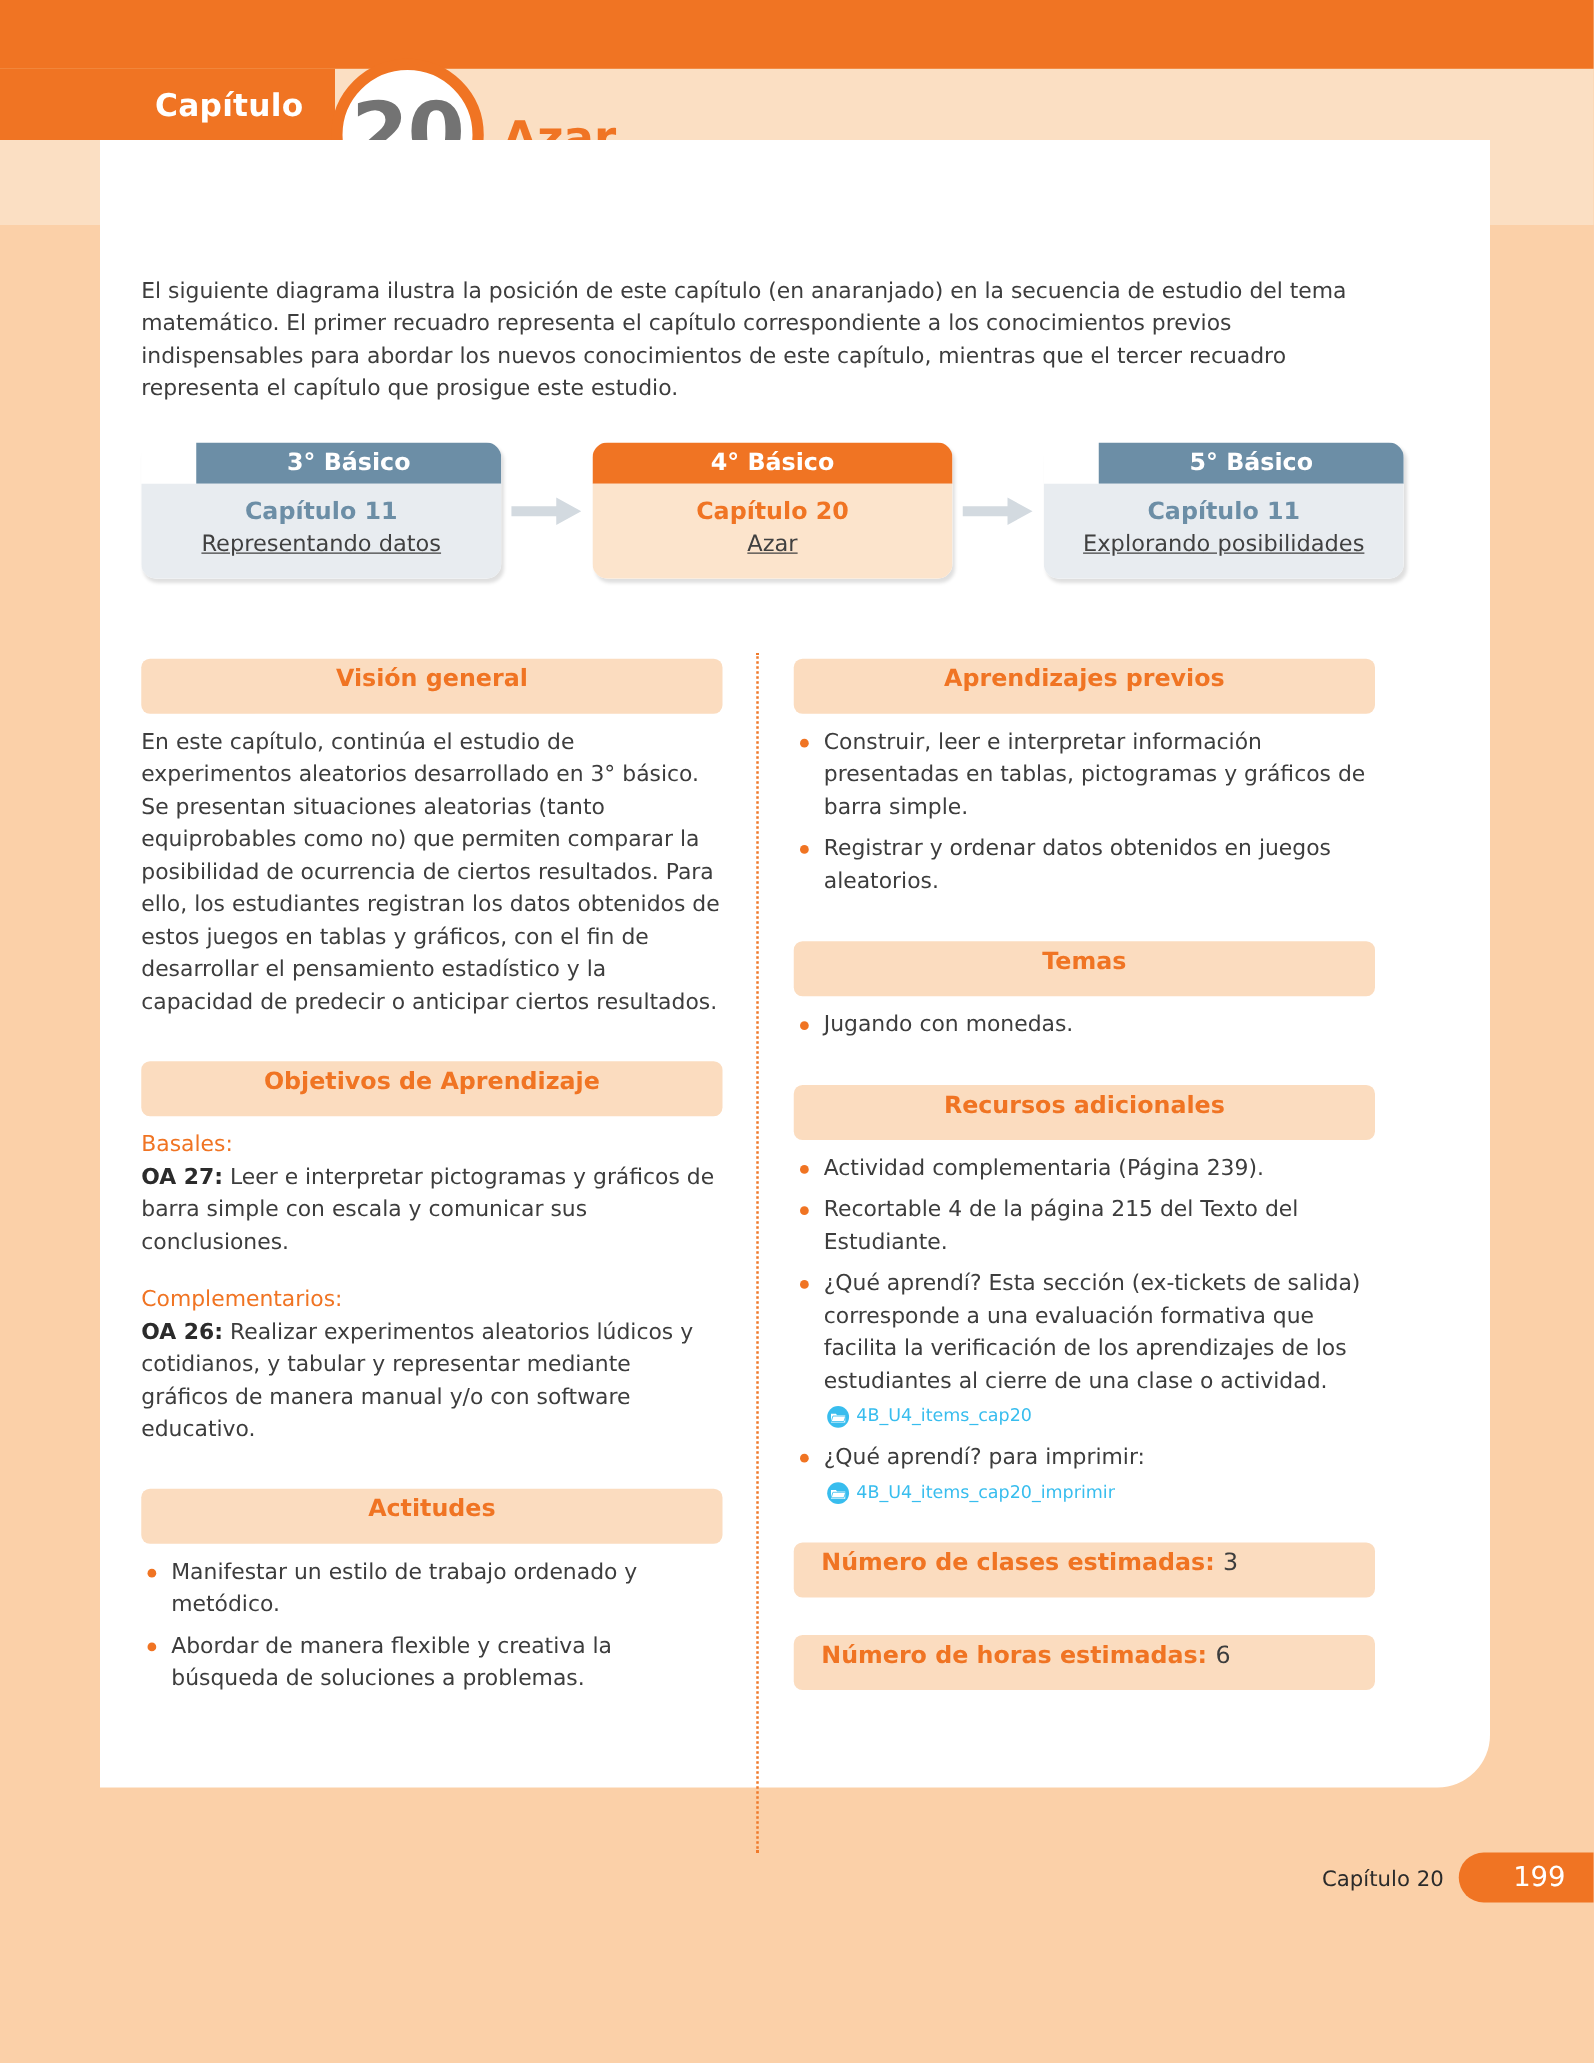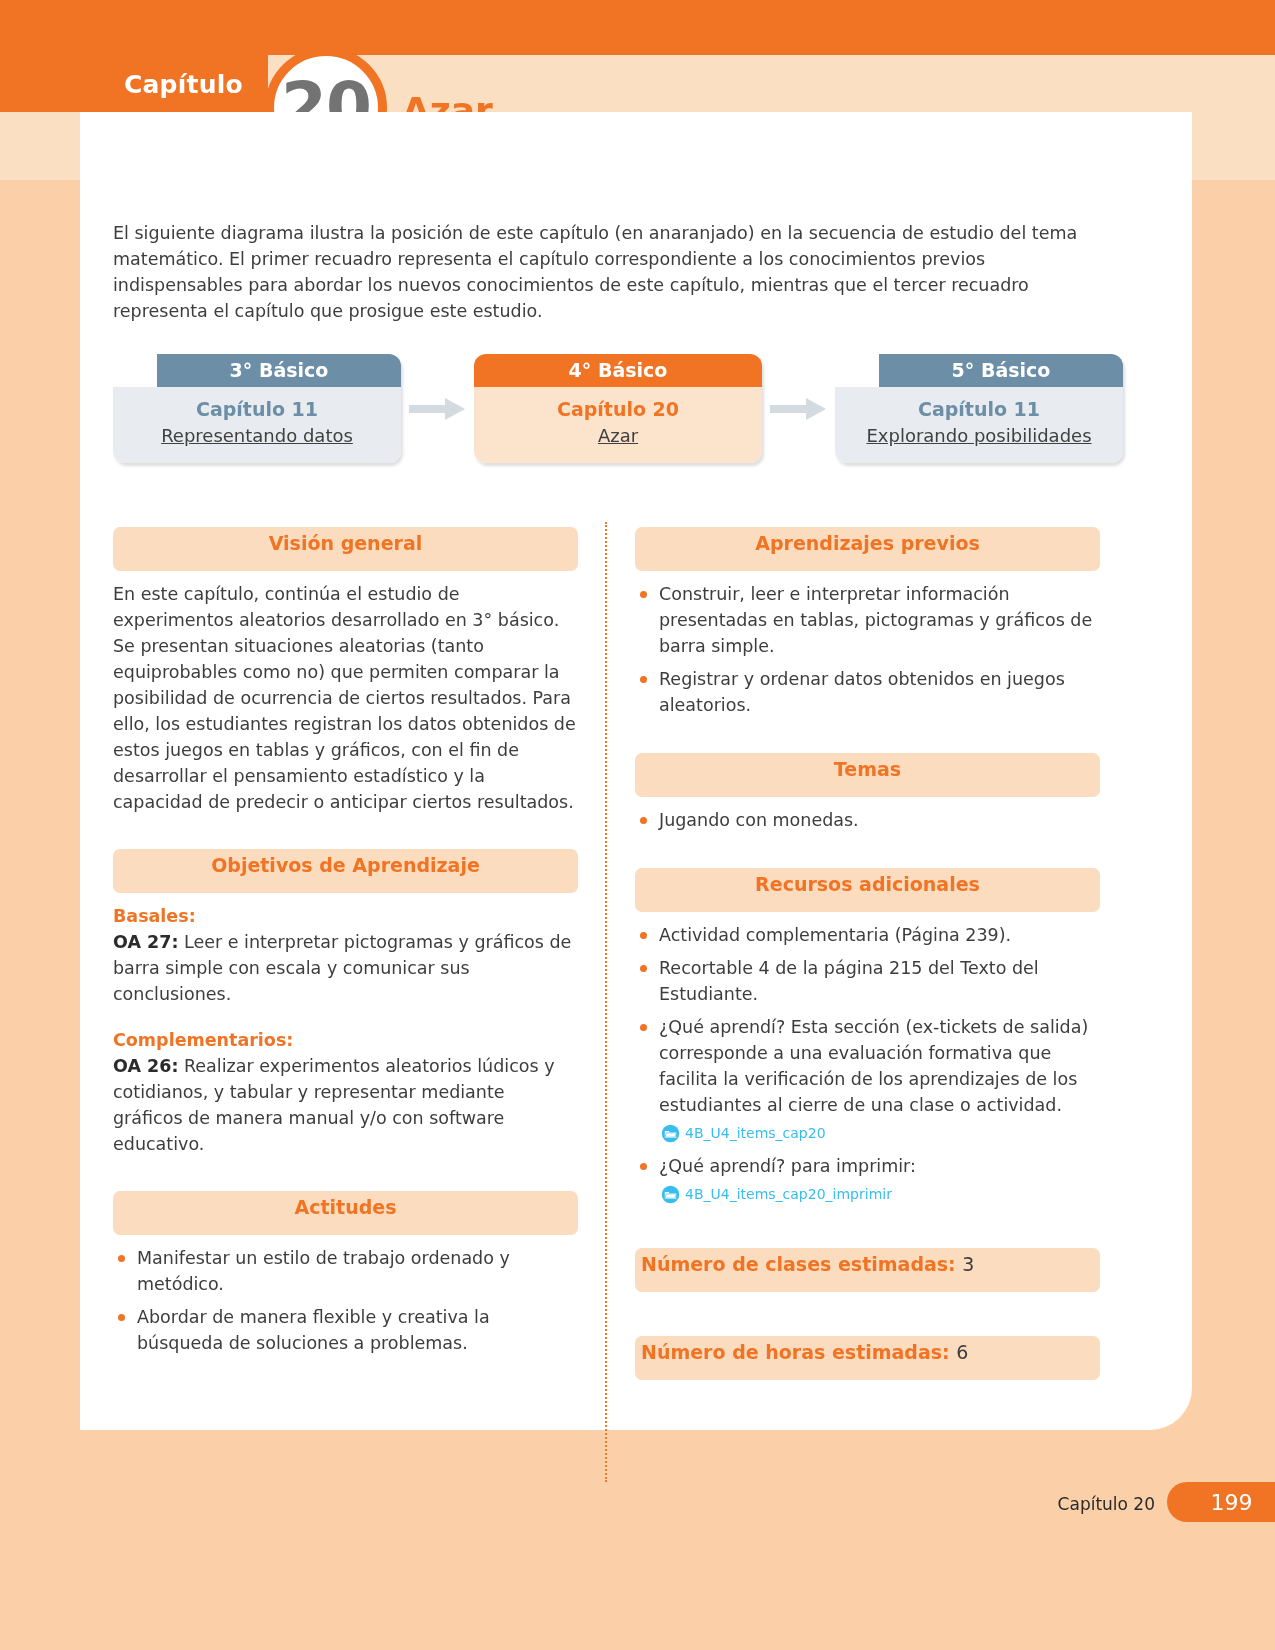--- a/index.html
+++ b/index.html
@@ -94,31 +94,31 @@
     border-left: 2px dotted #F07A2B;
   }
 
   .sec-head {
     background: #FBDCBF; border-radius: 7px;
     height: 44px; line-height: 32px;
     text-align: center; color: #F07423;
     font-size: 19px; font-weight: bold;
     margin-bottom: 10px;
   }
-  .sec-head.left-al { text-align: left; padding-left: 6px; margin-top: 14px; }
+  .sec-head.left-al { text-align: left; padding-left: 22px; }
   .sec-head .plainnum { color: #3d3d3d; font-weight: normal; }
 
   .body-text {
     font-size: 17.5px; line-height: 26px; color: #3d3d3d;
   }
   .gap-s { height: 20px; }
   .gap-m { height: 28px; }
   .gap-l { height: 34px; }
 
-  .sub-label { font-size: 17.5px; font-weight: bold; color: #F07423; line-height: 26px; }
+  .sub-label { font-size: 17.5px; font-weight: normal; color: #F07423; line-height: 26px; }
   .oa-tag { font-weight: bold; color: #2b2b2b; }
 
   ul.blist { list-style: none; }
   ul.blist li {
     position: relative; padding-left: 24px;
     font-size: 17.5px; line-height: 26px; color: #3d3d3d;
     margin-bottom: 7px;
   }
   ul.blist li::before {
     content: ""; position: absolute; left: 5px; top: 10px;

